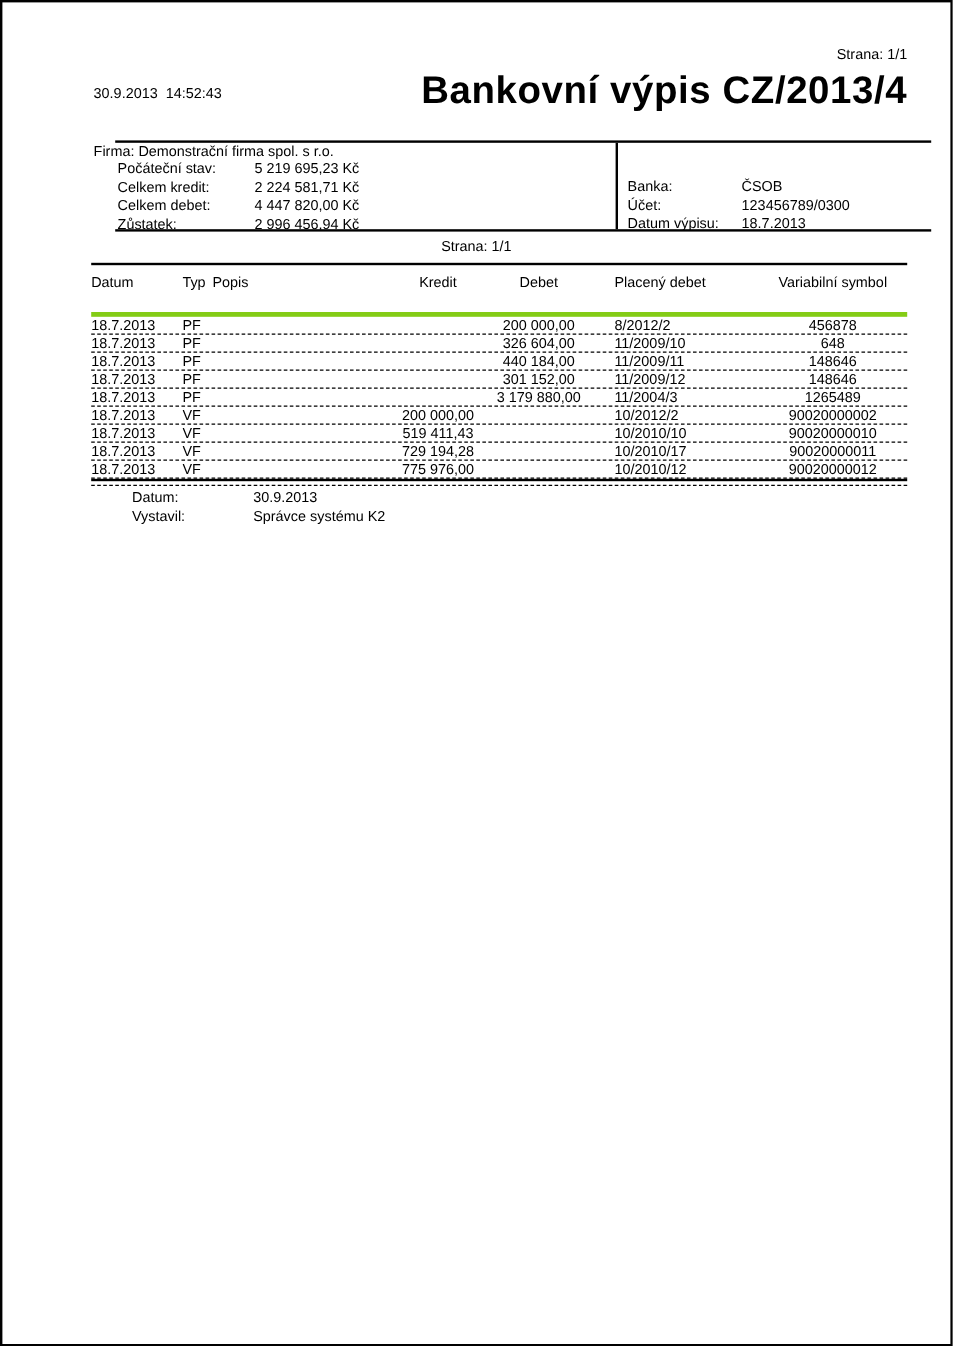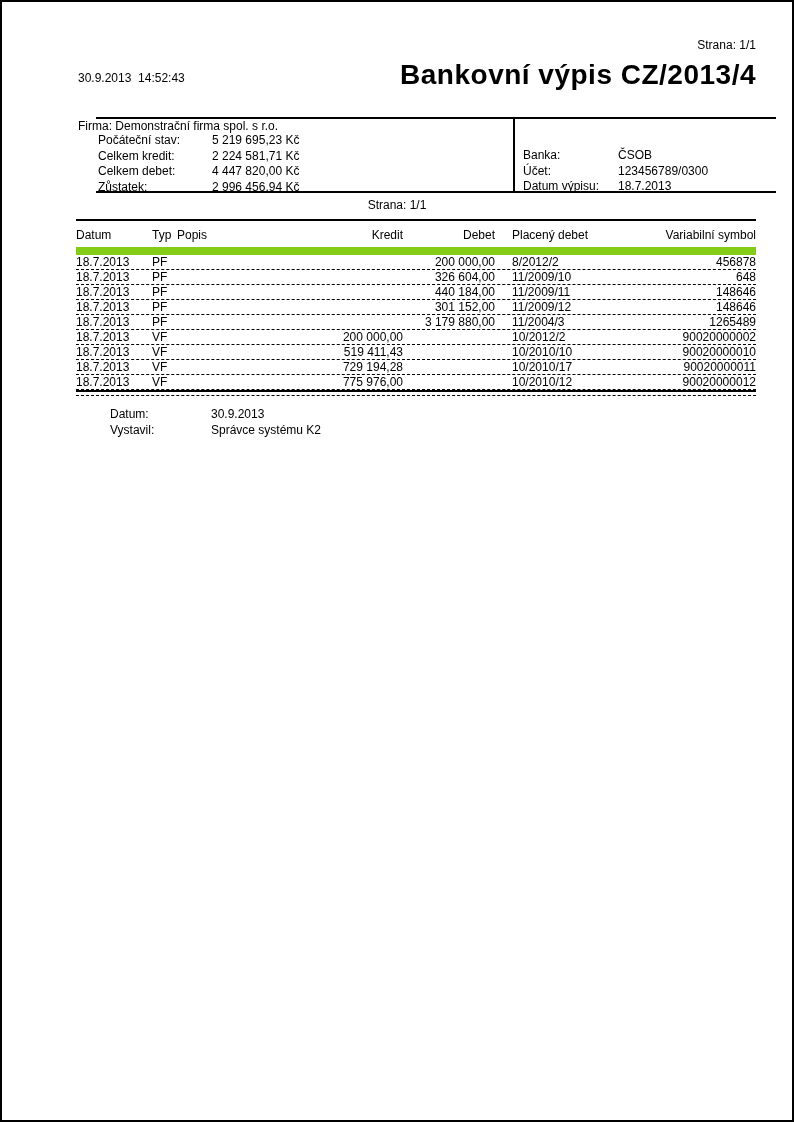--- a/index.html
+++ b/index.html
@@ -11,41 +11,41 @@
     border:2px solid #000000;
     font-family:"Liberation Sans","DejaVu Sans",sans-serif;
     font-size:12px;
     color:#000000;
     overflow:hidden;
   }
   .abs{position:absolute;}
   
   .hdr-left{left:76px;top:36px;line-height:16px;white-space:pre;}
   .hdr-page{right:36px;top:36px;text-align:right;}
-  .title{right:36px;top:56px;font-size:28px;font-weight:bold;letter-spacing:0.5px;line-height:34px;}
+  .title{right:36px;top:56px;font-size:32px;font-weight:bold;letter-spacing:0.5px;line-height:34px;}
   
   .sumbox{left:74px;top:115px;width:680px;height:76px;box-sizing:border-box;
           border-top:2px solid #000;border-bottom:2px solid #000;margin-left:20px;}
   .sum-left{position:absolute;left:2px;top:14px;}
   .srow{line-height:15.5px;}
   .slabel{display:inline-block;width:114px;}
   .sum-div{position:absolute;left:417px;top:0;width:2px;height:72px;background:#000;}
   .sum-right{position:absolute;left:427px;top:29px;}
   .blabel{display:inline-block;width:95px;}
   
   .strana-mid{left:0;top:196px;width:100%;text-align:center;}
   
   .tbl{left:74px;top:217px;width:680px;border-top:2px solid #000;}
   .trow{display:grid;grid-template-columns:76px 25px 150px 76px 92px 17px 120px 124px;}
-  .thead{padding:7px 0 5px;line-height:14px;border-bottom:8px solid #84cc16;}
+  .thead{padding:7px 0 18px;line-height:14px;border-bottom:4px solid #84cc16;}
   .drow{height:15px;line-height:14px;border-bottom:1px dashed #000;box-sizing:border-box;
         align-items:center;overflow:hidden;}
   .drow:last-of-type{border-bottom:none;}
   .tbl-end{border-top:2px solid #000;height:3px;border-bottom:1px dashed #000;}
-  .c-num{text-align:right;}
+  .c-num{text-align:center;}
   .cell{white-space:nowrap;overflow:hidden;}
   
   .foot{left:76px;top:404px;line-height:16px;margin-left:32px;}
   .flabel{display:inline-block;width:101px;}
 </style>
 </head>
 <body>
 
 <div class="page">
 

